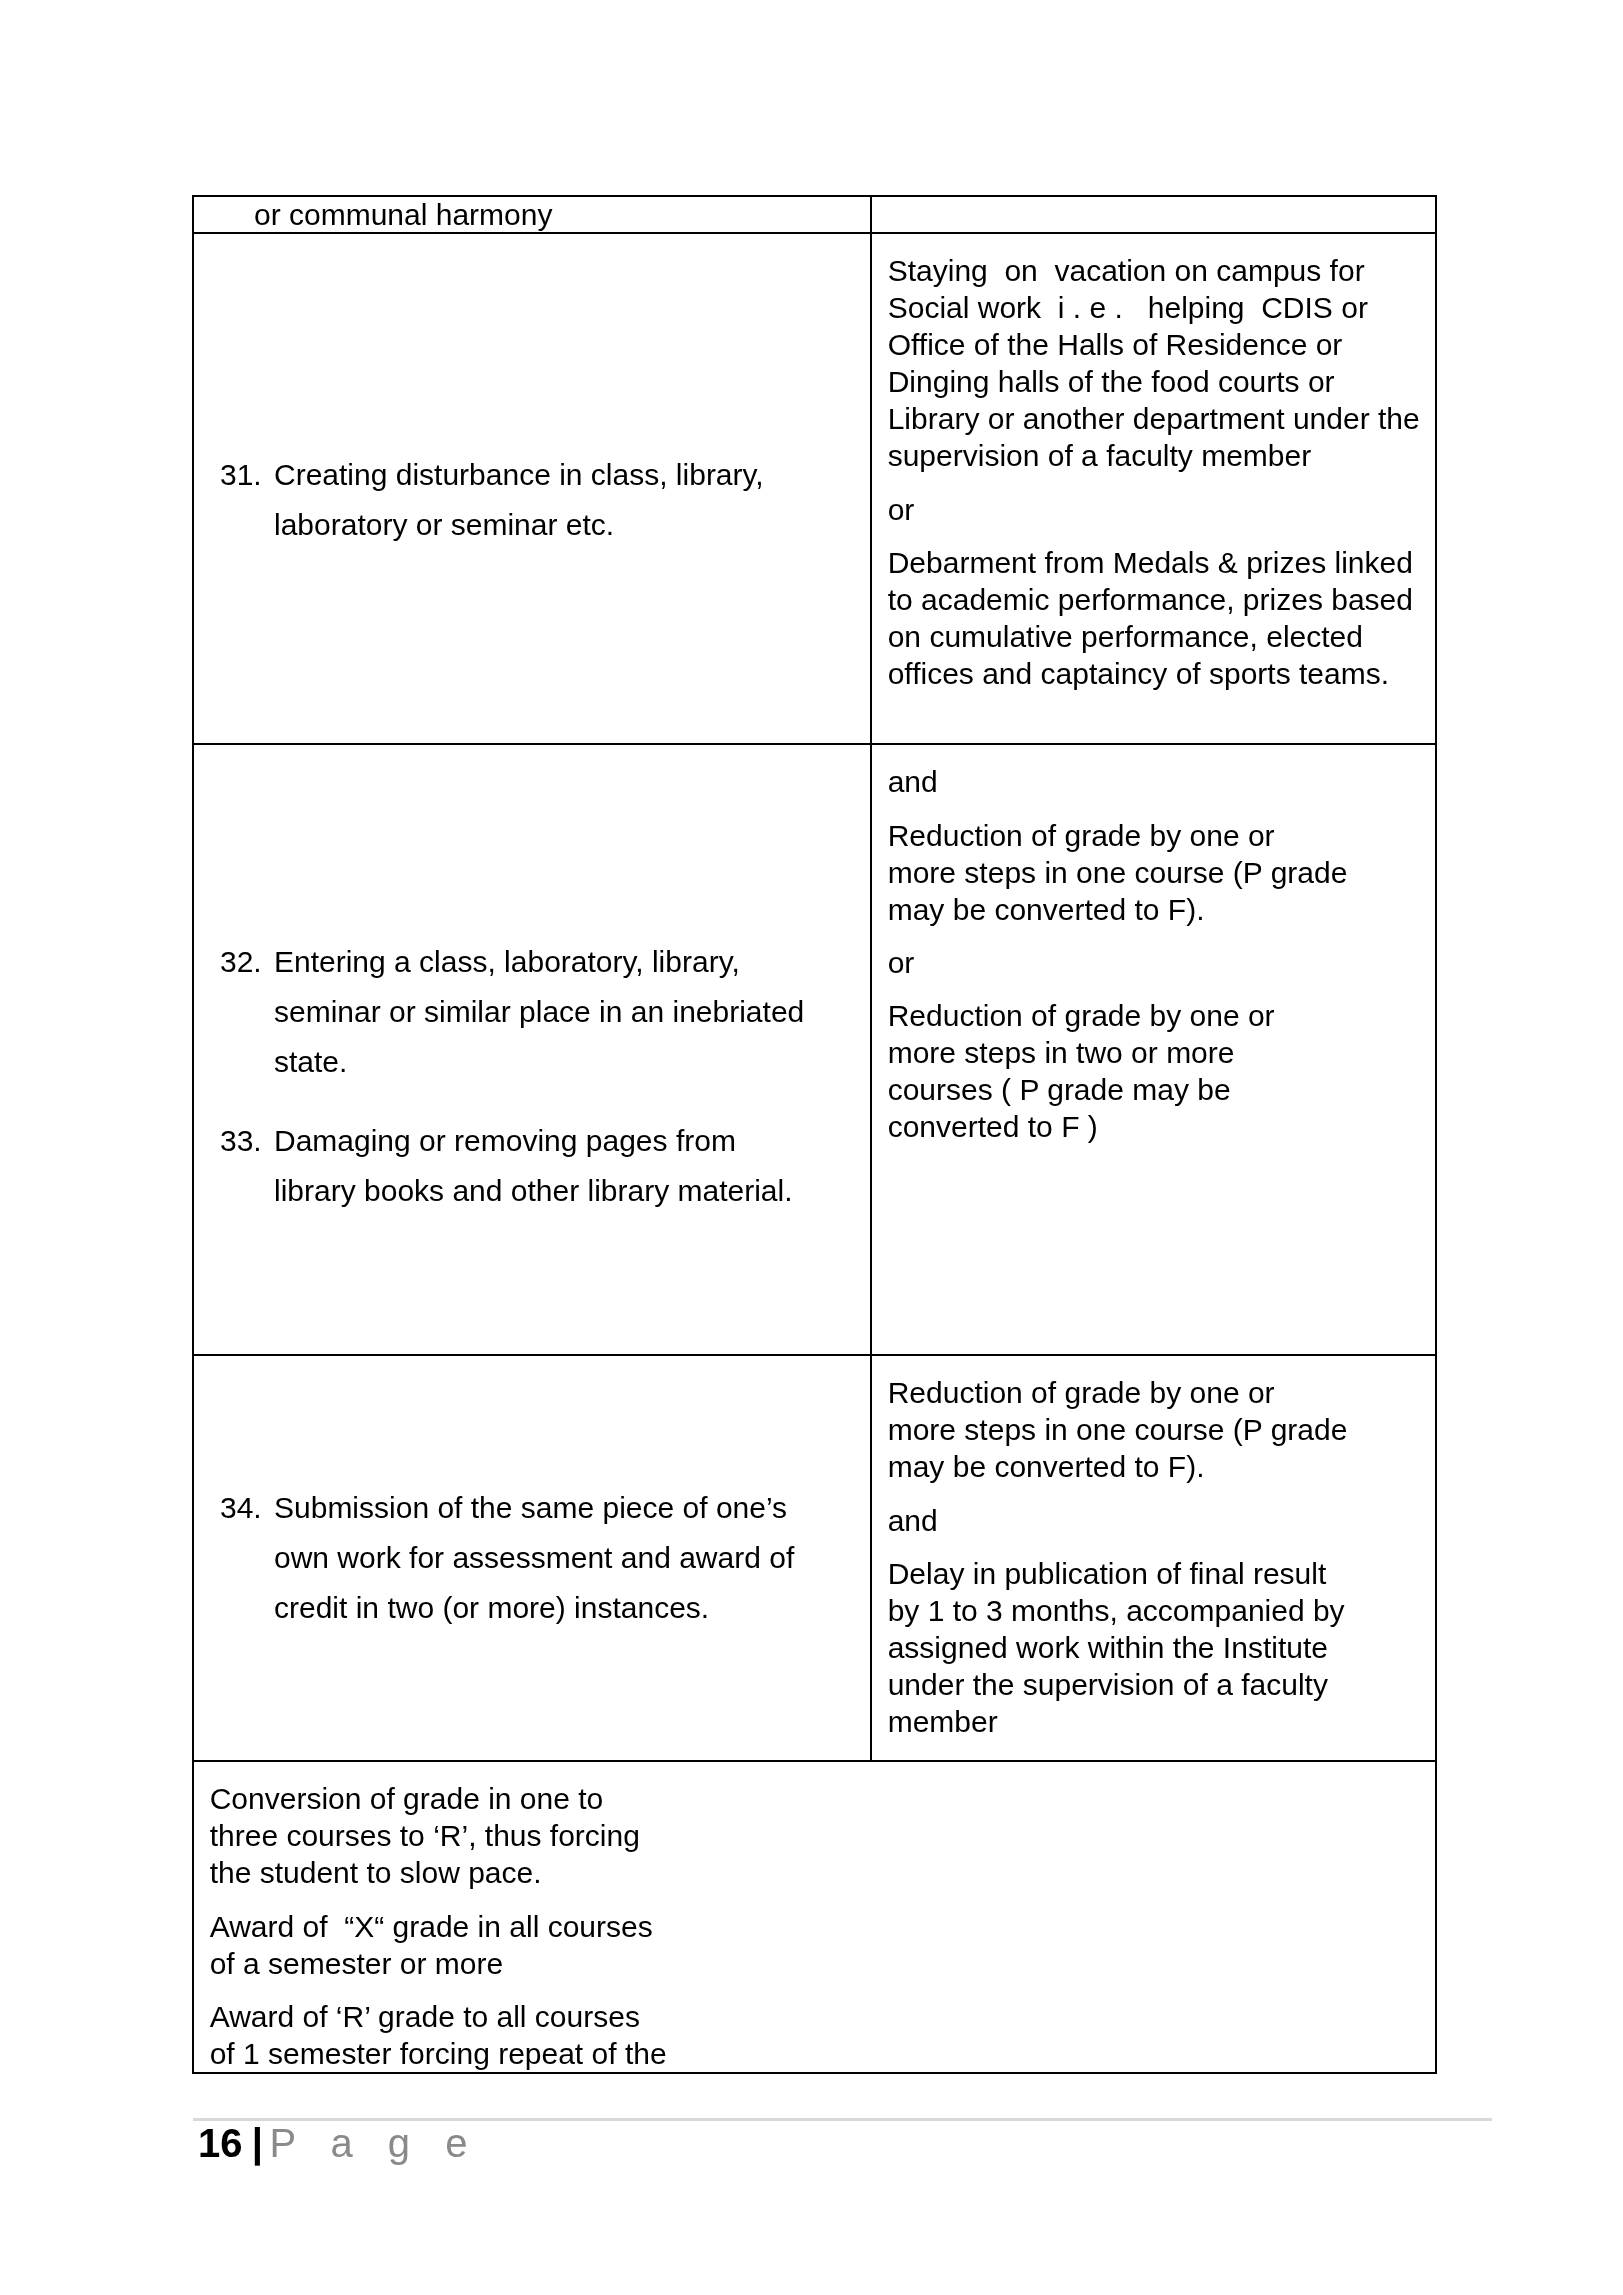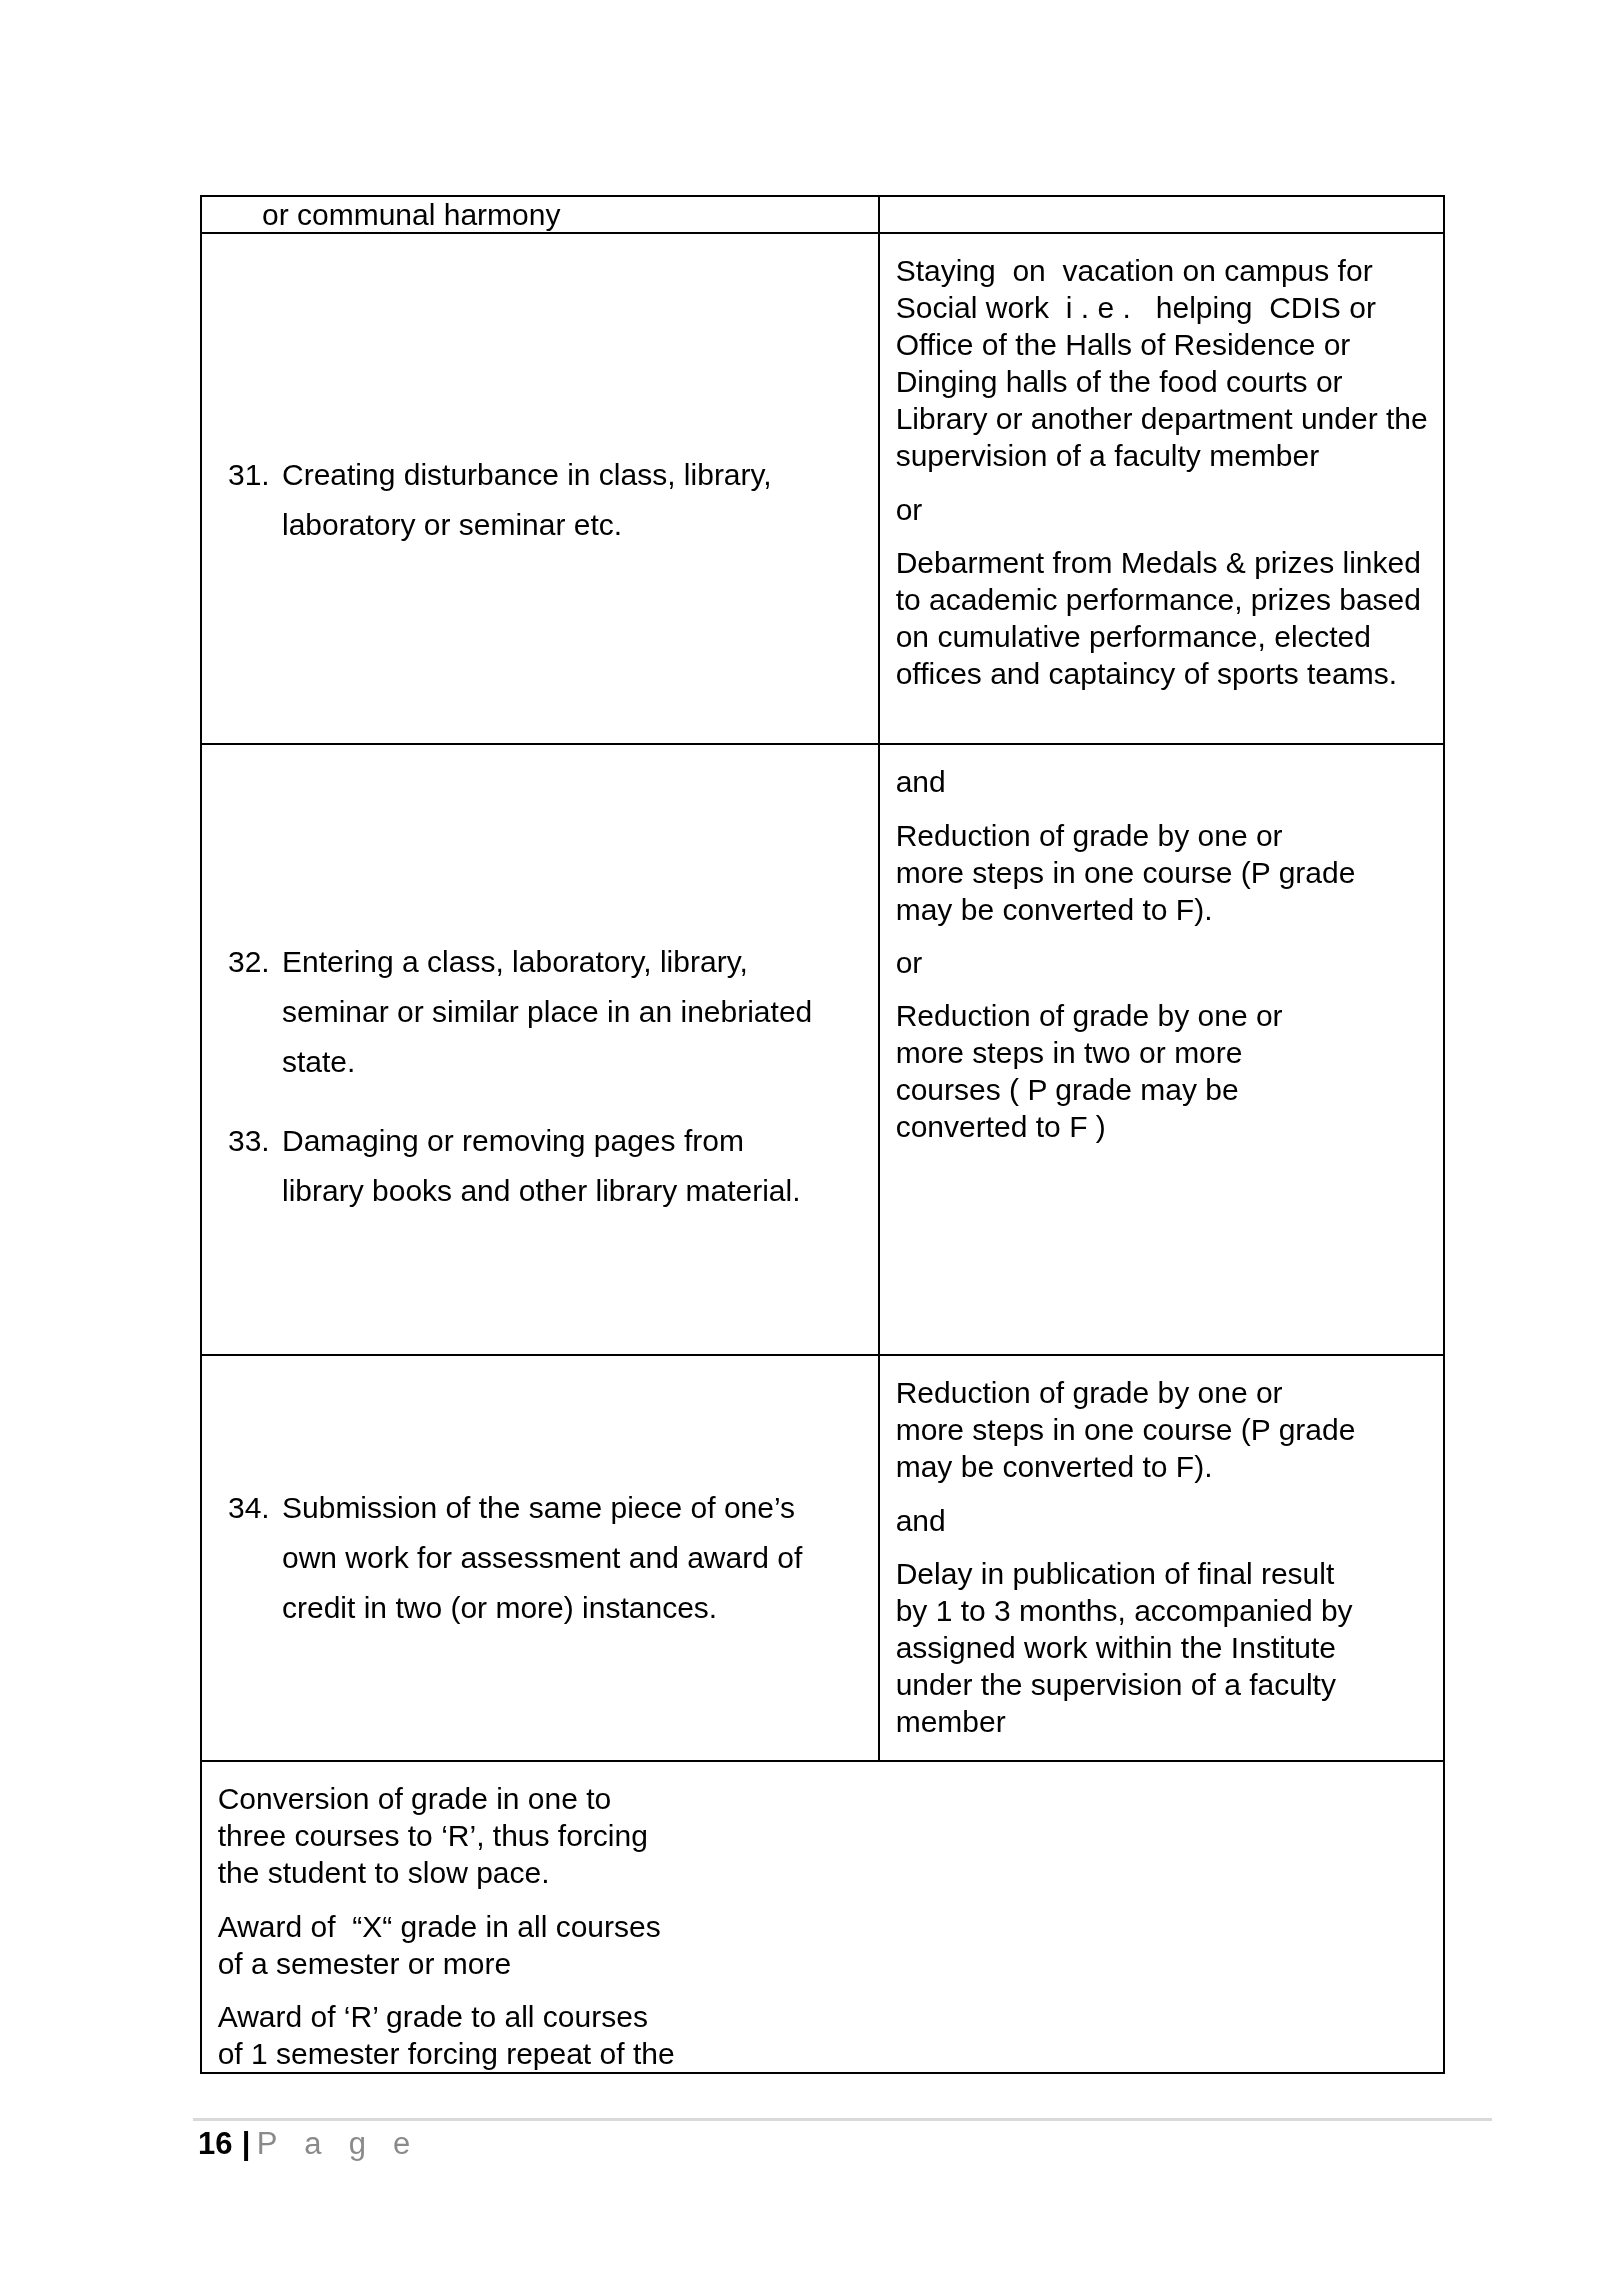--- a/index.html
+++ b/index.html
@@ -13,21 +13,21 @@
     height: 2295px;
     background: #ffffff;
     font-family: "Liberation Sans", "DejaVu Sans", sans-serif;
     color: #000000;
     overflow: hidden;
   }
 
   
   .rule-table {
     position: absolute;
-    left: 200px;
+    left: 192px;
     top: 195px;
     width: 1245px;
     height: 1879px;
     border: 2px solid #000000;
     box-sizing: border-box;
     display: grid;
     grid-template-columns: 678px 1fr;
     grid-template-rows: 37px 511px 611px 406px 312px;
   }
   .cell {
@@ -85,21 +85,21 @@
     left: 193px;
     top: 2118px;
     width: 1299px;
     height: 2.6px;
     background: #d9d9d9;
   }
   .footer {
     position: absolute;
     left: 198px;
     top: 2125px;
-    font-size: 31px;
+    font-size: 40px;
     line-height: 37px;
     white-space: nowrap;
   }
   .footer .pgnum { font-weight: bold; color: #000000; }
   .footer .sep   { font-weight: bold; color: #000000; padding: 0 6.5px 0 9.2px; }
   .footer .pglabel {
     color: #8a8a8a;
     letter-spacing: 0.30em;
   }
 </style>

